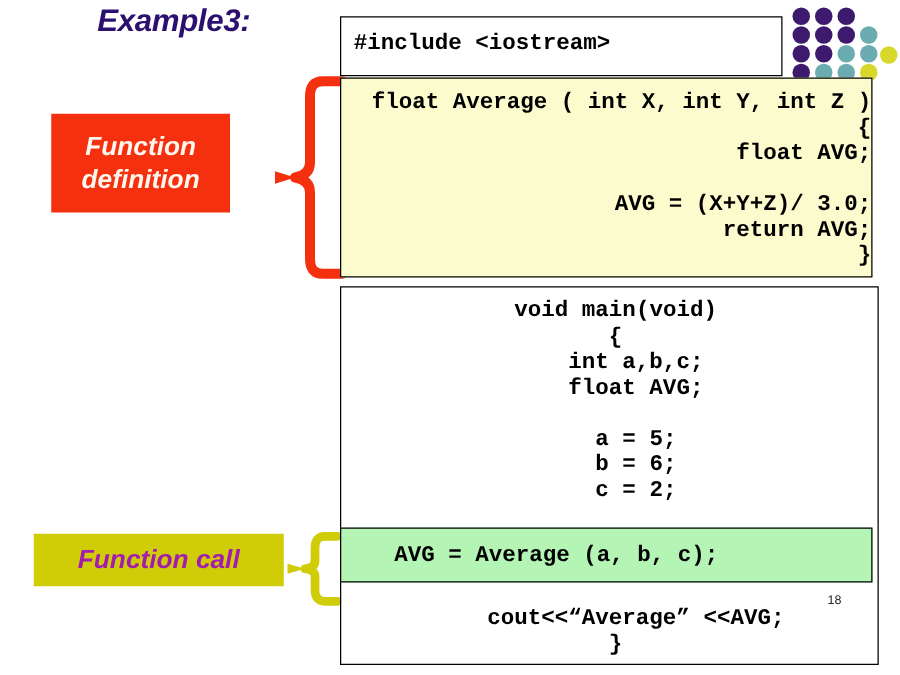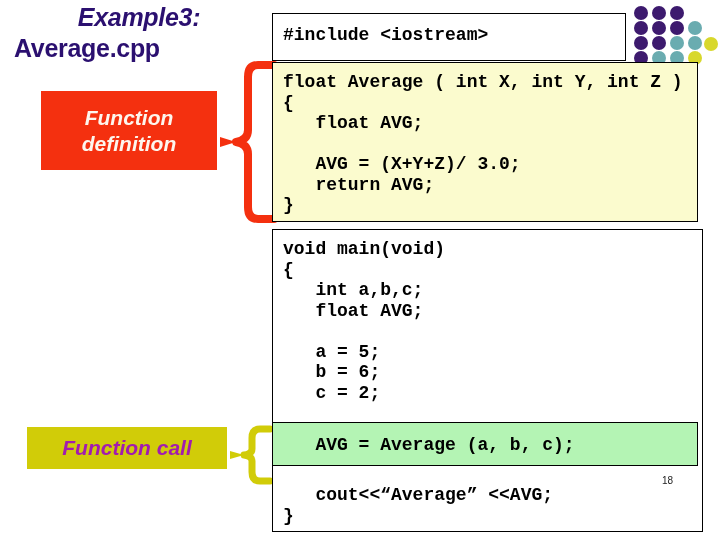--- a/index.html
+++ b/index.html
@@ -41,21 +41,21 @@
     line-height: 26px;
     text-align: center;
     display: flex;
     align-items: center;
     justify-content: center;
     box-sizing: border-box;
   }
   #fn-def-box {
     left: 41px;
     top: 91px;
-    width: 176px;
+    width: 143px;
     height: 79px;
     background: #f4300f;
   }
   #fn-def-box span { display: block; }
   #fn-call-box {
     left: 27px;
     top: 427px;
     width: 200px;
     height: 42px;
     background: #d1cc08;
@@ -87,29 +87,31 @@
     height: 48px;
     background: #ffffff;
     padding: 11px 0 0 10px;
   }
   #code-funcdef {
     left: 272px;
     top: 62px;
     width: 426px;
     height: 160px;
     background: #fbfbce;
-    padding: 9px 12px 0 10px;
+    padding: 9px 0 0 10px;
+    text-align: right;
   }
   #code-main {
     left: 272px;
     top: 229px;
     width: 431px;
     height: 303px;
     background: #ffffff;
     padding: 9px 0 0 10px;
+    text-align: center;
   }
   #code-call {
     left: 272px;
     top: 422px;
     width: 426px;
     height: 44px;
     background: #b4f4b4;
     padding: 12px 0 0 10px;
   }
   .code-line { display: block; min-height: 20.5px; }
@@ -138,21 +140,20 @@
     font-family: "Liberation Sans", sans-serif;
     font-size: 10px;
     color: #222222;
   }
 </style>
 </head>
 <body>
 
 <div id="slide-title" style="color: rgb(43, 16, 112);">
   <span class="line-italic">Example3:</span>
-  <span class="line-plain">Average.cpp</span>
 </div>
 
 <div id="dot-grid">
     <span class="dot" style="left: 10px; top: 0px; background: rgb(61, 26, 110);"></span>
     <span class="dot" style="left: 28px; top: 0px; background: rgb(61, 26, 110);"></span>
     <span class="dot" style="left: 46px; top: 0px; background: rgb(61, 26, 110);"></span>
     <span class="dot" style="left: 10px; top: 15px; background: rgb(61, 26, 110);"></span>
     <span class="dot" style="left: 28px; top: 15px; background: rgb(61, 26, 110);"></span>
     <span class="dot" style="left: 46px; top: 15px; background: rgb(61, 26, 110);"></span>
     <span class="dot" style="left: 64px; top: 15px; background: rgb(106, 172, 176);"></span>

